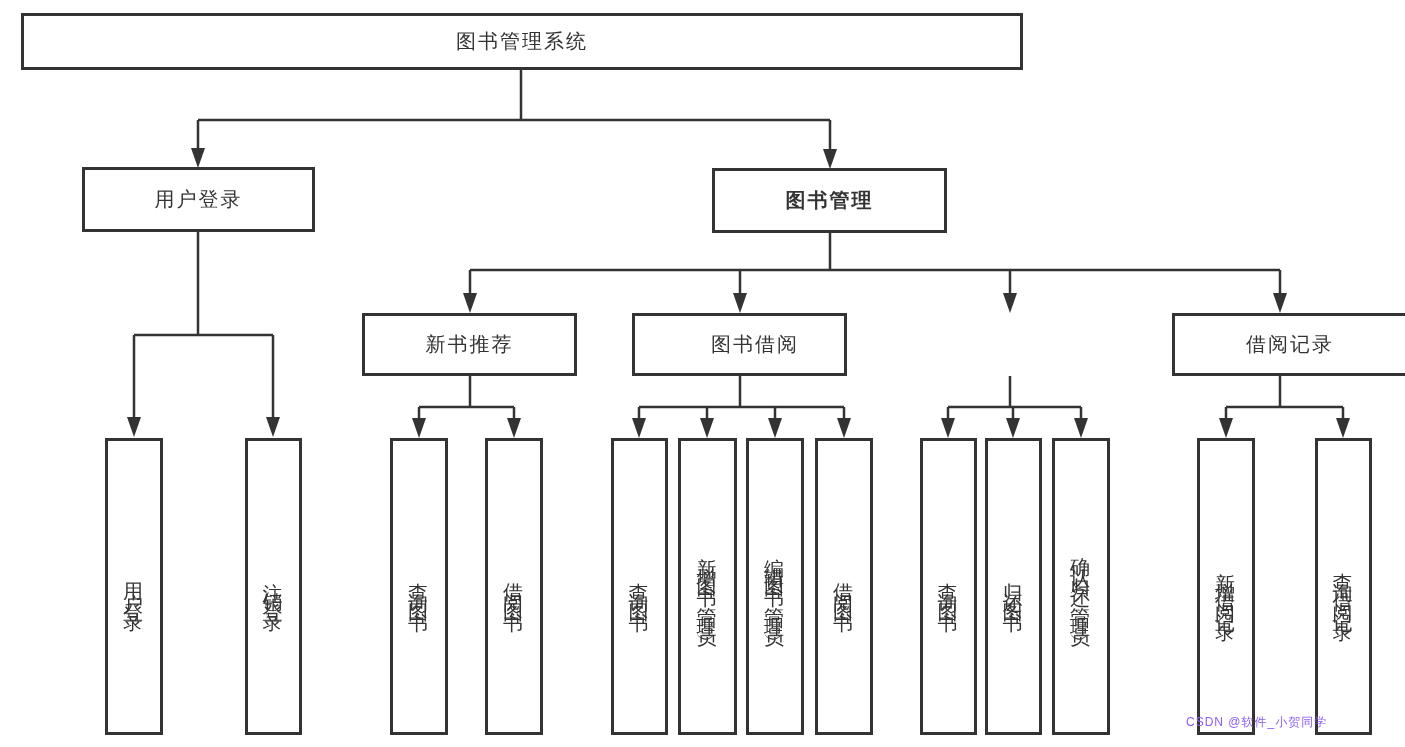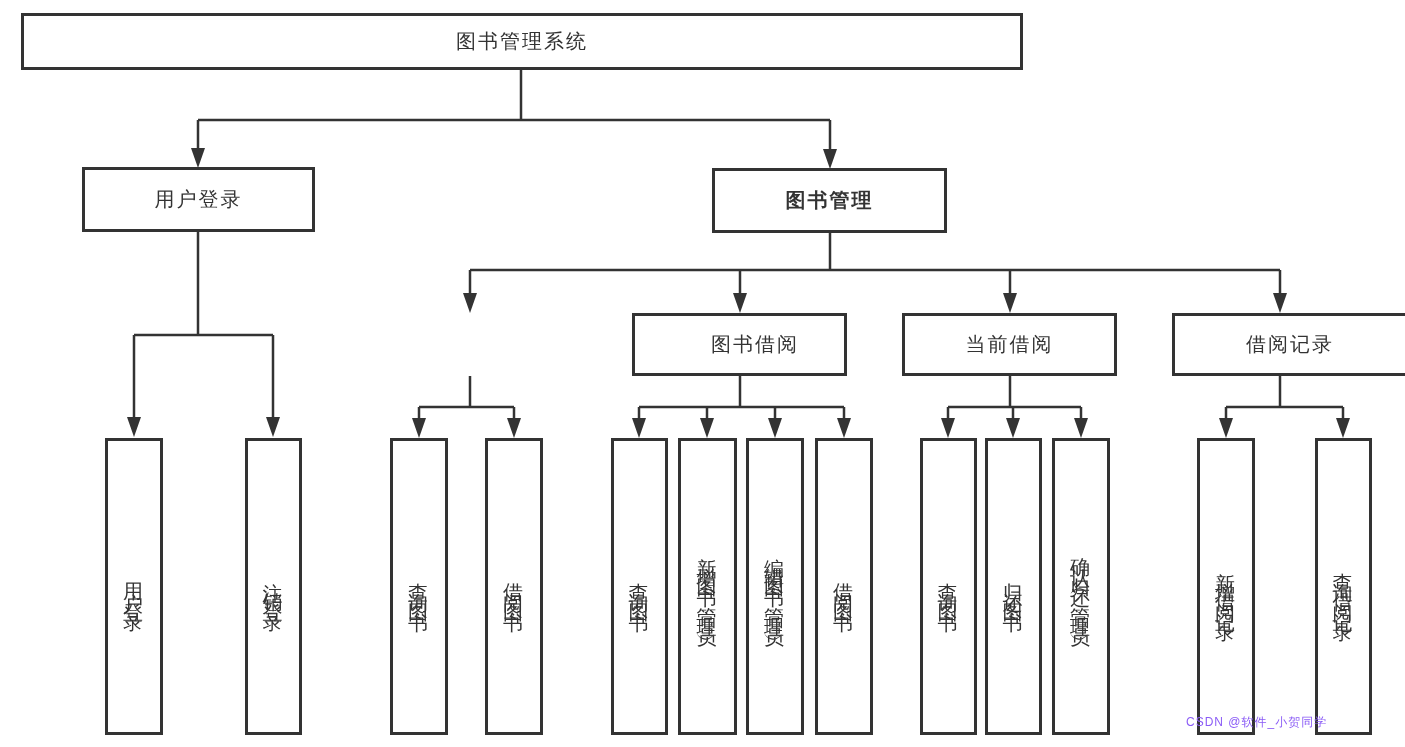--- a/index.html
+++ b/index.html
@@ -122,22 +122,22 @@
       <path d="M1343,407 V420"></path>
         <polygon points="1336,418 1350,418 1343,438"></polygon>
     </g>
   </svg>
 
   <div class="box" style="left:21px;top:13px;width:1002px;height:57px;">图书管理系统</div>
 
   <div class="box" style="left:82px;top:167px;width:233px;height:65px;">用户登录</div>
   <div class="box" style="left:712px;top:168px;width:235px;height:65px;font-weight:bold;">图书管理</div>
 
+  <div class="box" style="left:362px;top:313px;width:215px;height:63px;">新书推荐</div>
   <div class="box" style="left:632px;top:313px;width:215px;height:63px;padding-left:31px;">图书借阅</div>
-  <div class="box" style="left:902px;top:313px;width:215px;height:63px;">当前借阅</div>
   <div class="box" style="left:1172px;top:313px;width:236px;height:63px;">借阅记录</div>
 
   <div class="box vbox" style="left:105px;top:438px;width:58px;height:297px;">用户登录</div>
   <div class="box vbox" style="left:245px;top:438px;width:57px;height:297px;">注销登录</div>
 
   <div class="box vbox" style="left:390px;top:438px;width:58px;height:297px;">查询图书</div>
   <div class="box vbox" style="left:485px;top:438px;width:58px;height:297px;">借阅图书</div>
 
   <div class="box vbox" style="left:611px;top:438px;width:57px;height:297px;">查询图书</div>
   <div class="box vbox" style="left:678px;top:438px;width:59px;height:297px;">新增图书（管理员）</div>

